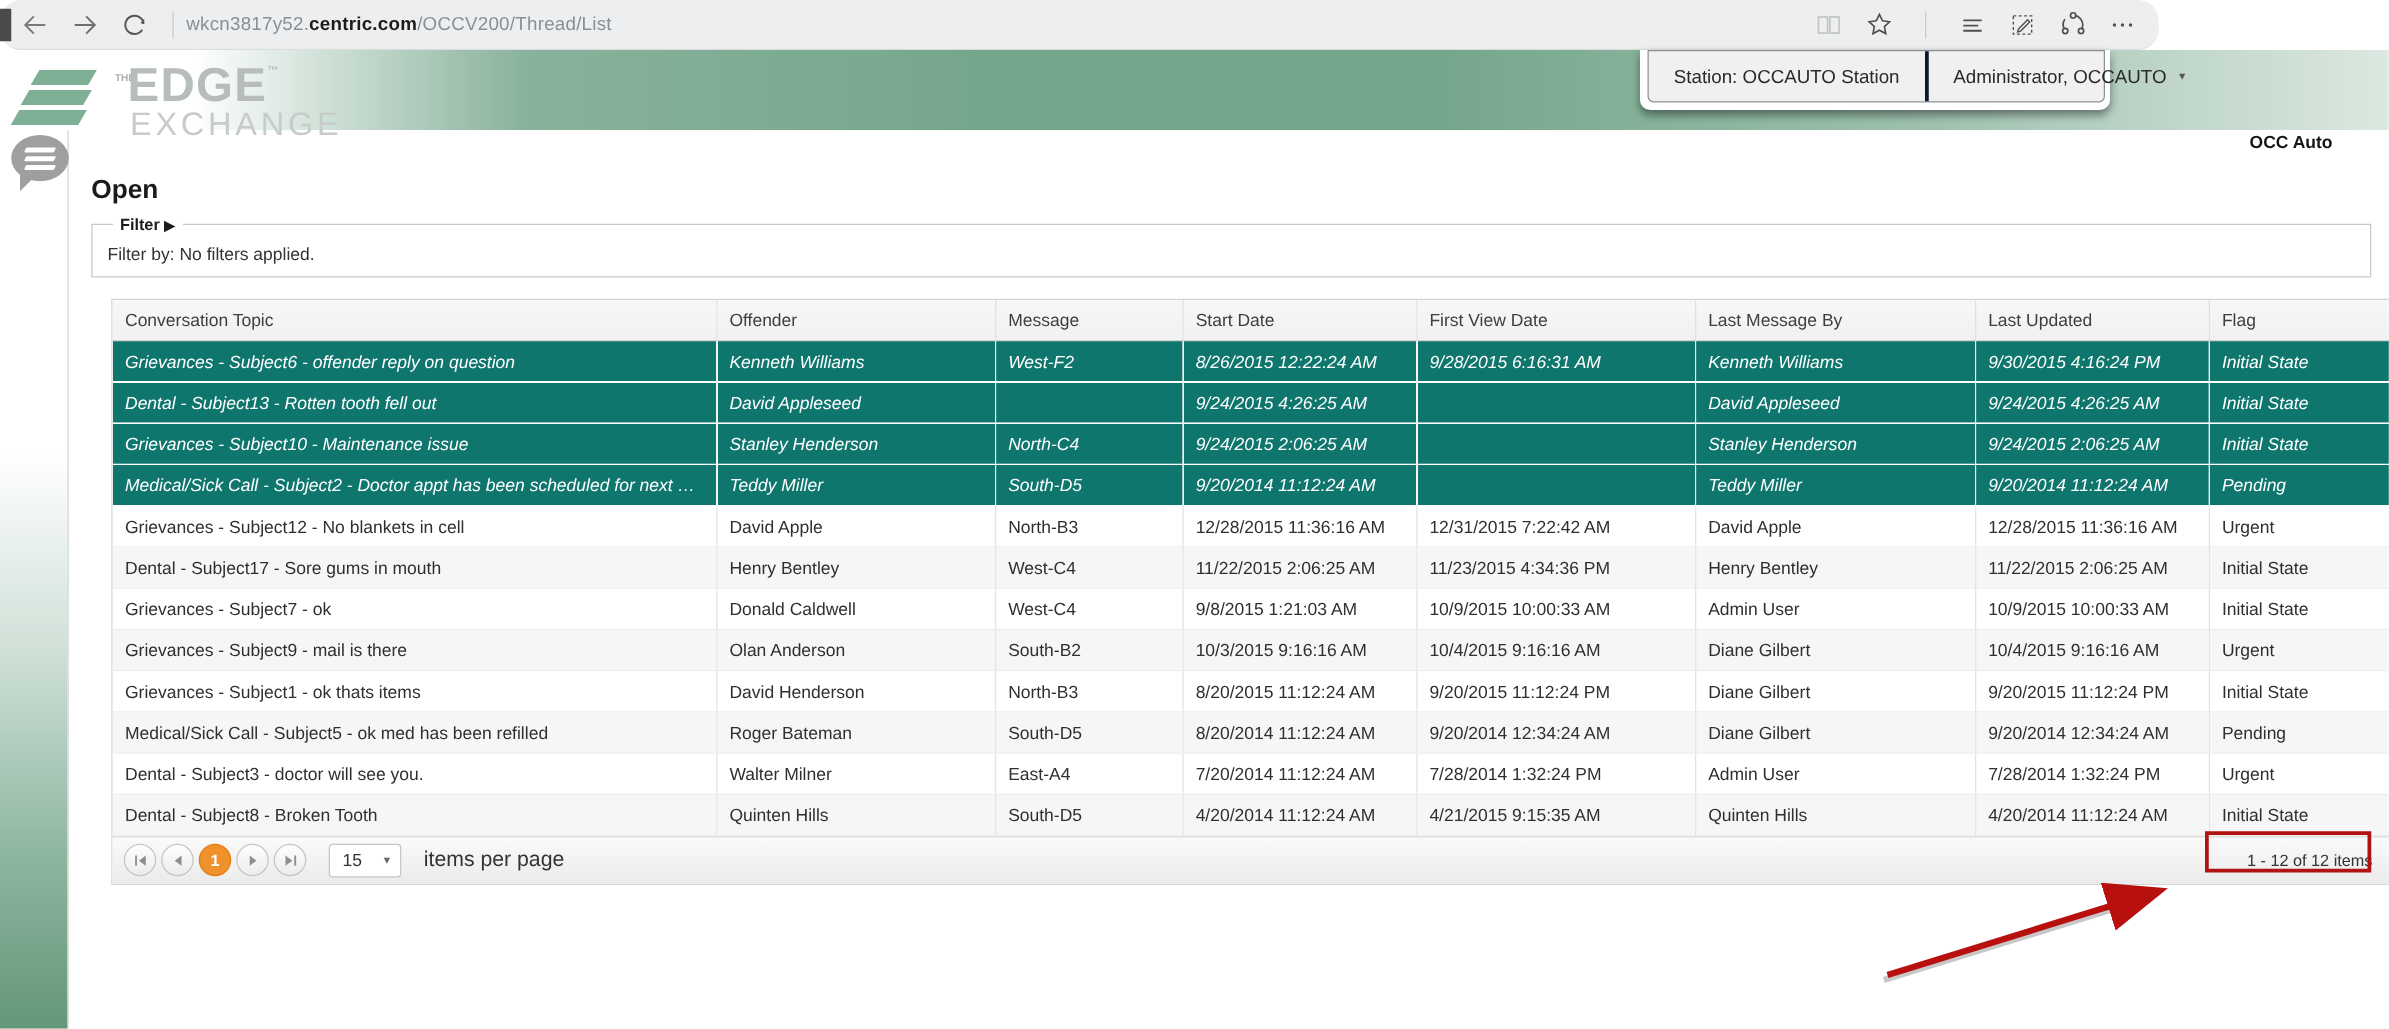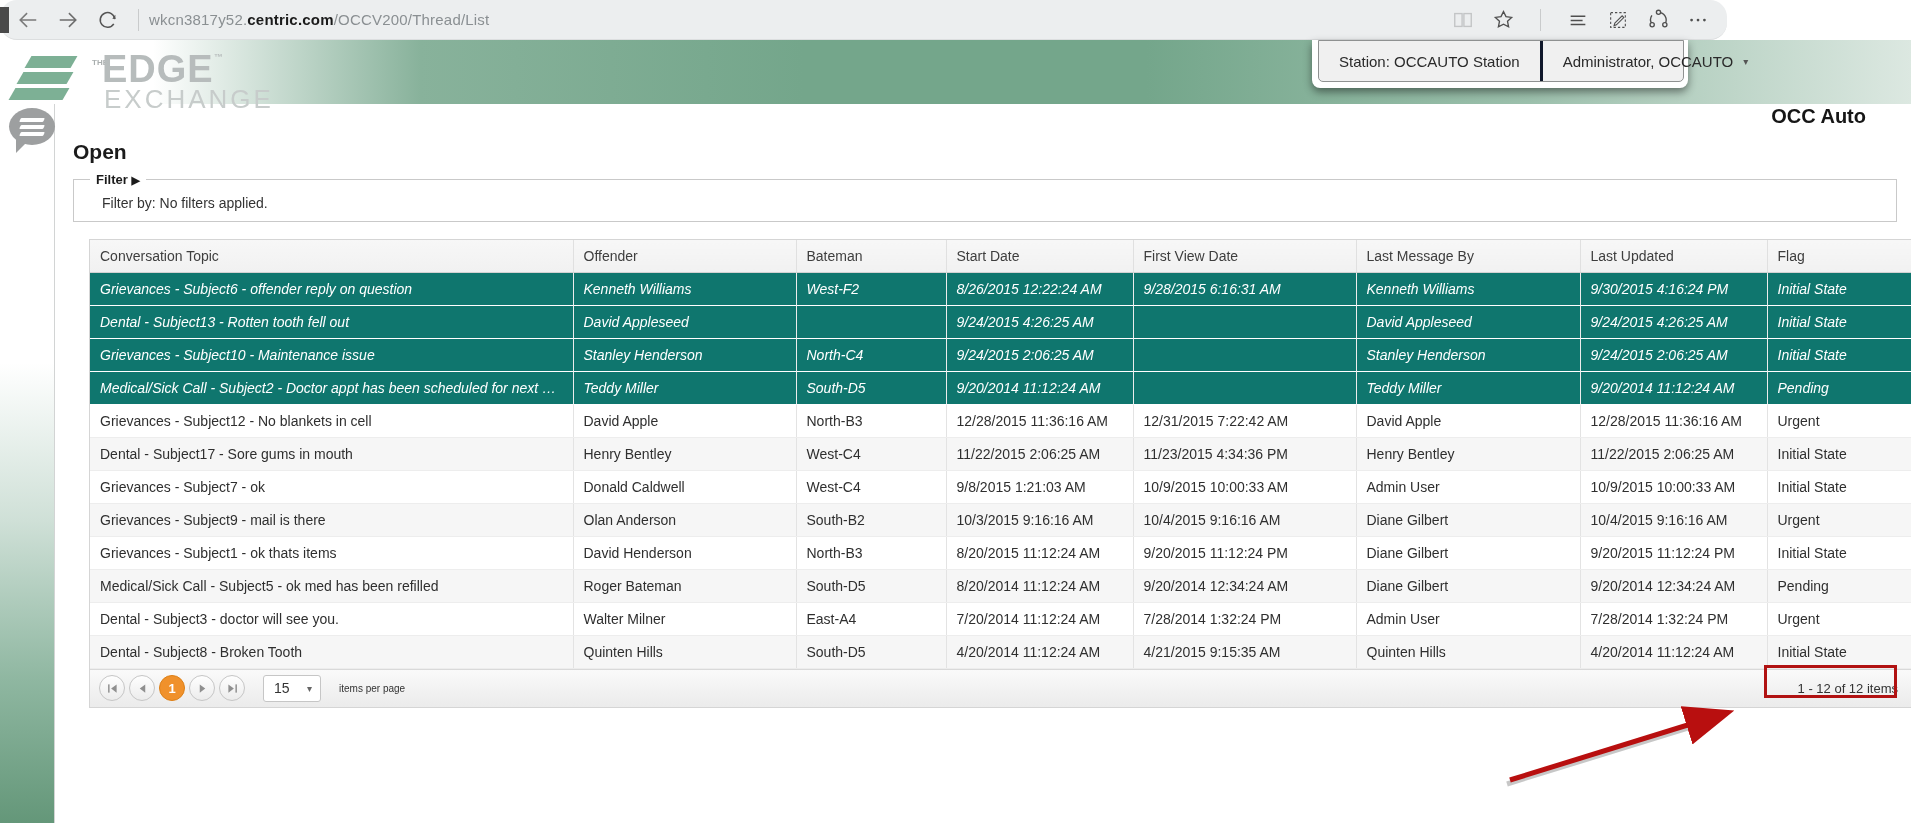--- a/index.html
+++ b/index.html
@@ -55,27 +55,27 @@
     background:linear-gradient(180deg,#ffffff 0%,#ffffff 36%,#cfe0d7 58%,#8fb7a1 80%,#649779 100%);
     border-right:1px solid #d2d4d4; }
   .bubble { position:absolute; left:9px; top:4px; width:46px; height:37px; background:#9d9fa0;
     border-radius:50%; display:flex; flex-direction:column; align-items:center;
     justify-content:center; gap:3px; cursor:pointer; }
   .bubble:after { content:""; position:absolute; left:7px; bottom:-8px;
     border:7px solid transparent; border-top-color:#9d9fa0; border-left-color:#9d9fa0; }
   .bubble .line { width:24px; height:4px; background:#fff; transform:skewX(-24deg); border-radius:1px; }
 
   
-  .occ-auto { position:absolute; top:105px; right:45px; font-size:20px; font-weight:bold; color:#161616; }
+  .occ-auto { position:absolute; top:105px; right:45px; font-size:14px; font-weight:bold; color:#161616; }
   .page-title { position:absolute; left:73px; top:140px; font-size:21px; font-weight:bold; color:#1b1b1b; }
   .filter-fs { position:absolute; left:73px; top:172px; width:1824px; height:50px;
     border:1px solid #c9c9c9; padding:4px 12px; }
   .filter-fs legend { font-size:13px; font-weight:bold; color:#1b1b1b; padding:0 6px; margin-left:4px; }
   .filter-fs legend .tri { font-size:11px; }
-  .filter-status { font-size:14px; color:#333; margin-top:4px;margin-left:16px; }
+  .filter-status { font-size:14px; color:#333; margin-top:4px; }
 
   
   .grid { position:absolute; left:73px; top:239px; width:1824px; border:1px solid #d5d5d5; background:#fff;margin-left:16px; }
   table { width:100%; border-collapse:collapse; table-layout:fixed; }
   thead th { height:32px; background:linear-gradient(#f7f7f7,#f1f1f1); font-weight:normal;
     font-size:14px; color:#3e3e3e; text-align:left; padding:0 10px;
     border-bottom:1px solid #d2d2d2; border-right:1px solid #e0e0e0; cursor:pointer;
     overflow:hidden; white-space:nowrap; }
   tbody td { height:33px; font-size:14px; color:#2f2f2f; padding:0 10px;
     border-bottom:1px solid #ededed; border-right:1px solid #e3e3e3;
@@ -90,21 +90,21 @@
   .pager { height:38px; background:linear-gradient(#fafafa,#ebebeb); border-top:1px solid #d9d9d9;
     display:flex; align-items:center; padding-left:9px; gap:4px; position:relative; }
   .pbtn { width:26px; height:26px; border-radius:50%; border:1px solid #c6c6c6;
     background:linear-gradient(#fefefe,#ececec); display:flex; align-items:center;
     justify-content:center; cursor:pointer; color:#8f8f8f; }
   .pbtn.cur { background:#f0912b; border-color:#dd7f15; color:#fff; font-size:13px; font-weight:bold; }
   .pagesize { width:58px; height:27px; margin-left:14px; background:#fff; border:1px solid #c6c6c6;
     border-radius:3px; display:flex; align-items:center; padding:0 8px 0 10px; font-size:14px;
     color:#333; cursor:pointer; }
   .pagesize .caret { margin-left:auto; color:#666; }
-  .ipp { font-size:10px; color:#333; margin-left:14px; }
+  .ipp { font-size:17px; color:#333; margin-left:14px; }
   .range { margin-left:auto; font-size:13px; color:#333; padding-right:14px; }
 
   
   .anno-box { position:absolute; left:1764px; top:665px; width:133px; height:33px;
     border:3px solid #b11212; pointer-events:none; }
   .arrow-overlay { position:absolute; left:0; top:0; width:1911px; height:823px; pointer-events:none; }
 </style>
 </head>
 <body>
 
@@ -226,21 +226,21 @@
           <col style="width: 187px;">
           <col style="width: 223px;">
           <col style="width: 224px;">
           <col style="width: 187px;">
           <col style="width: 147px;">
         </colgroup>
       <thead>
           <tr id="grid-head">
             <th>Conversation Topic</th>
             <th>Offender</th>
-            <th>Bateman</th>
+            <th>Message</th>
             <th>Start Date</th>
             <th>First View Date</th>
             <th>Last Message By</th>
             <th>Last Updated</th>
             <th>Flag</th>
           </tr>
         </thead>
       <tbody id="grid-body">
           <tr class="hl">
             <td>Grievances - Subject6 - offender reply on question</td>

